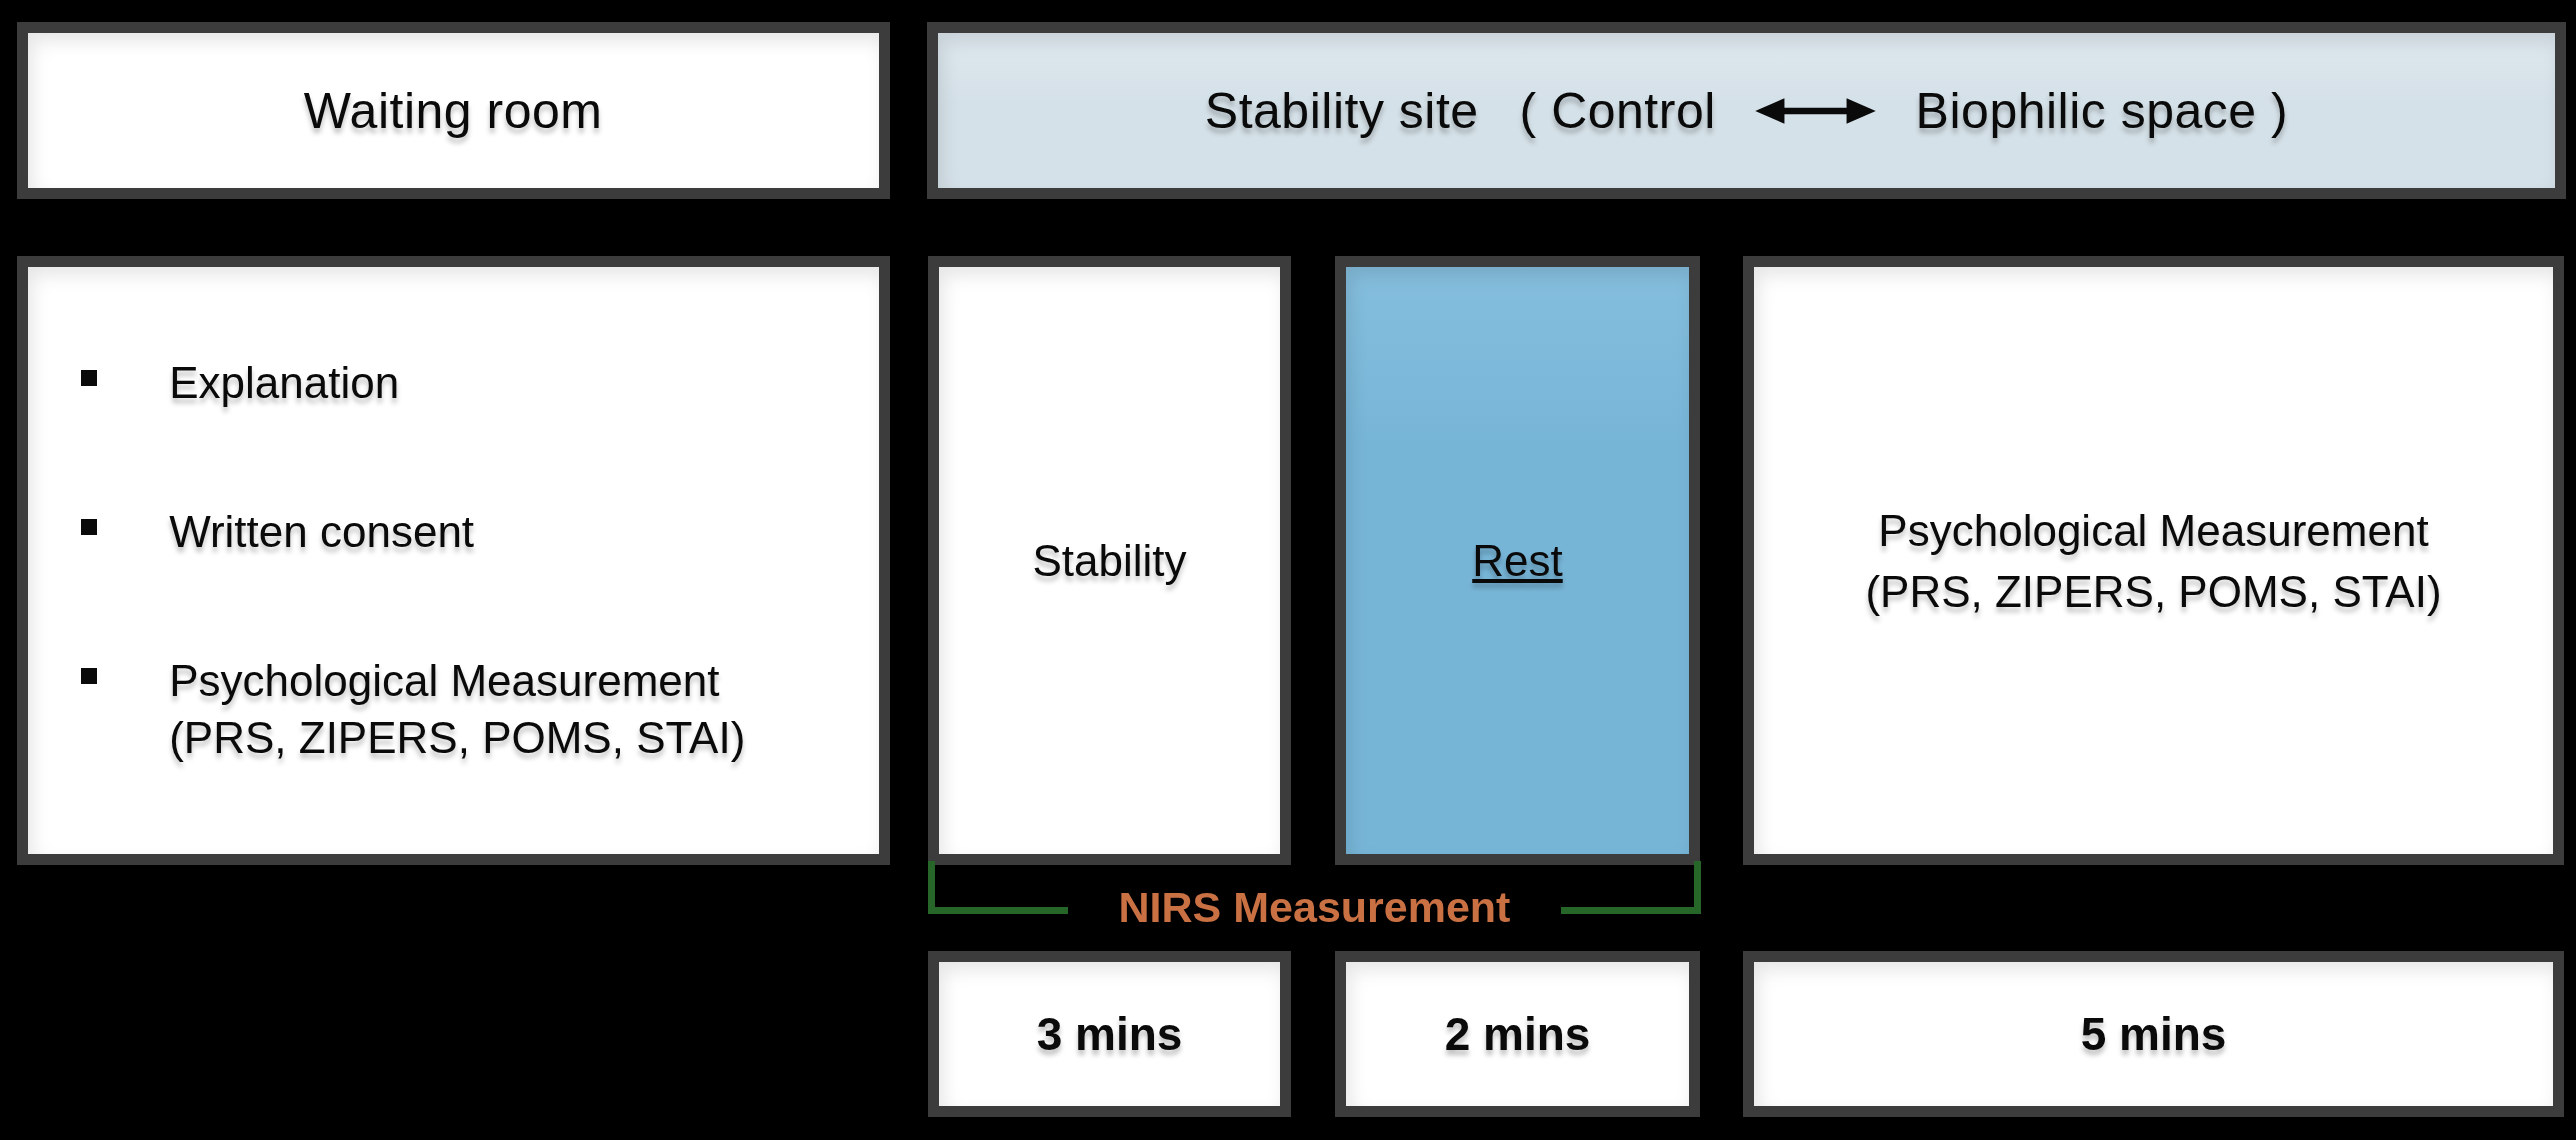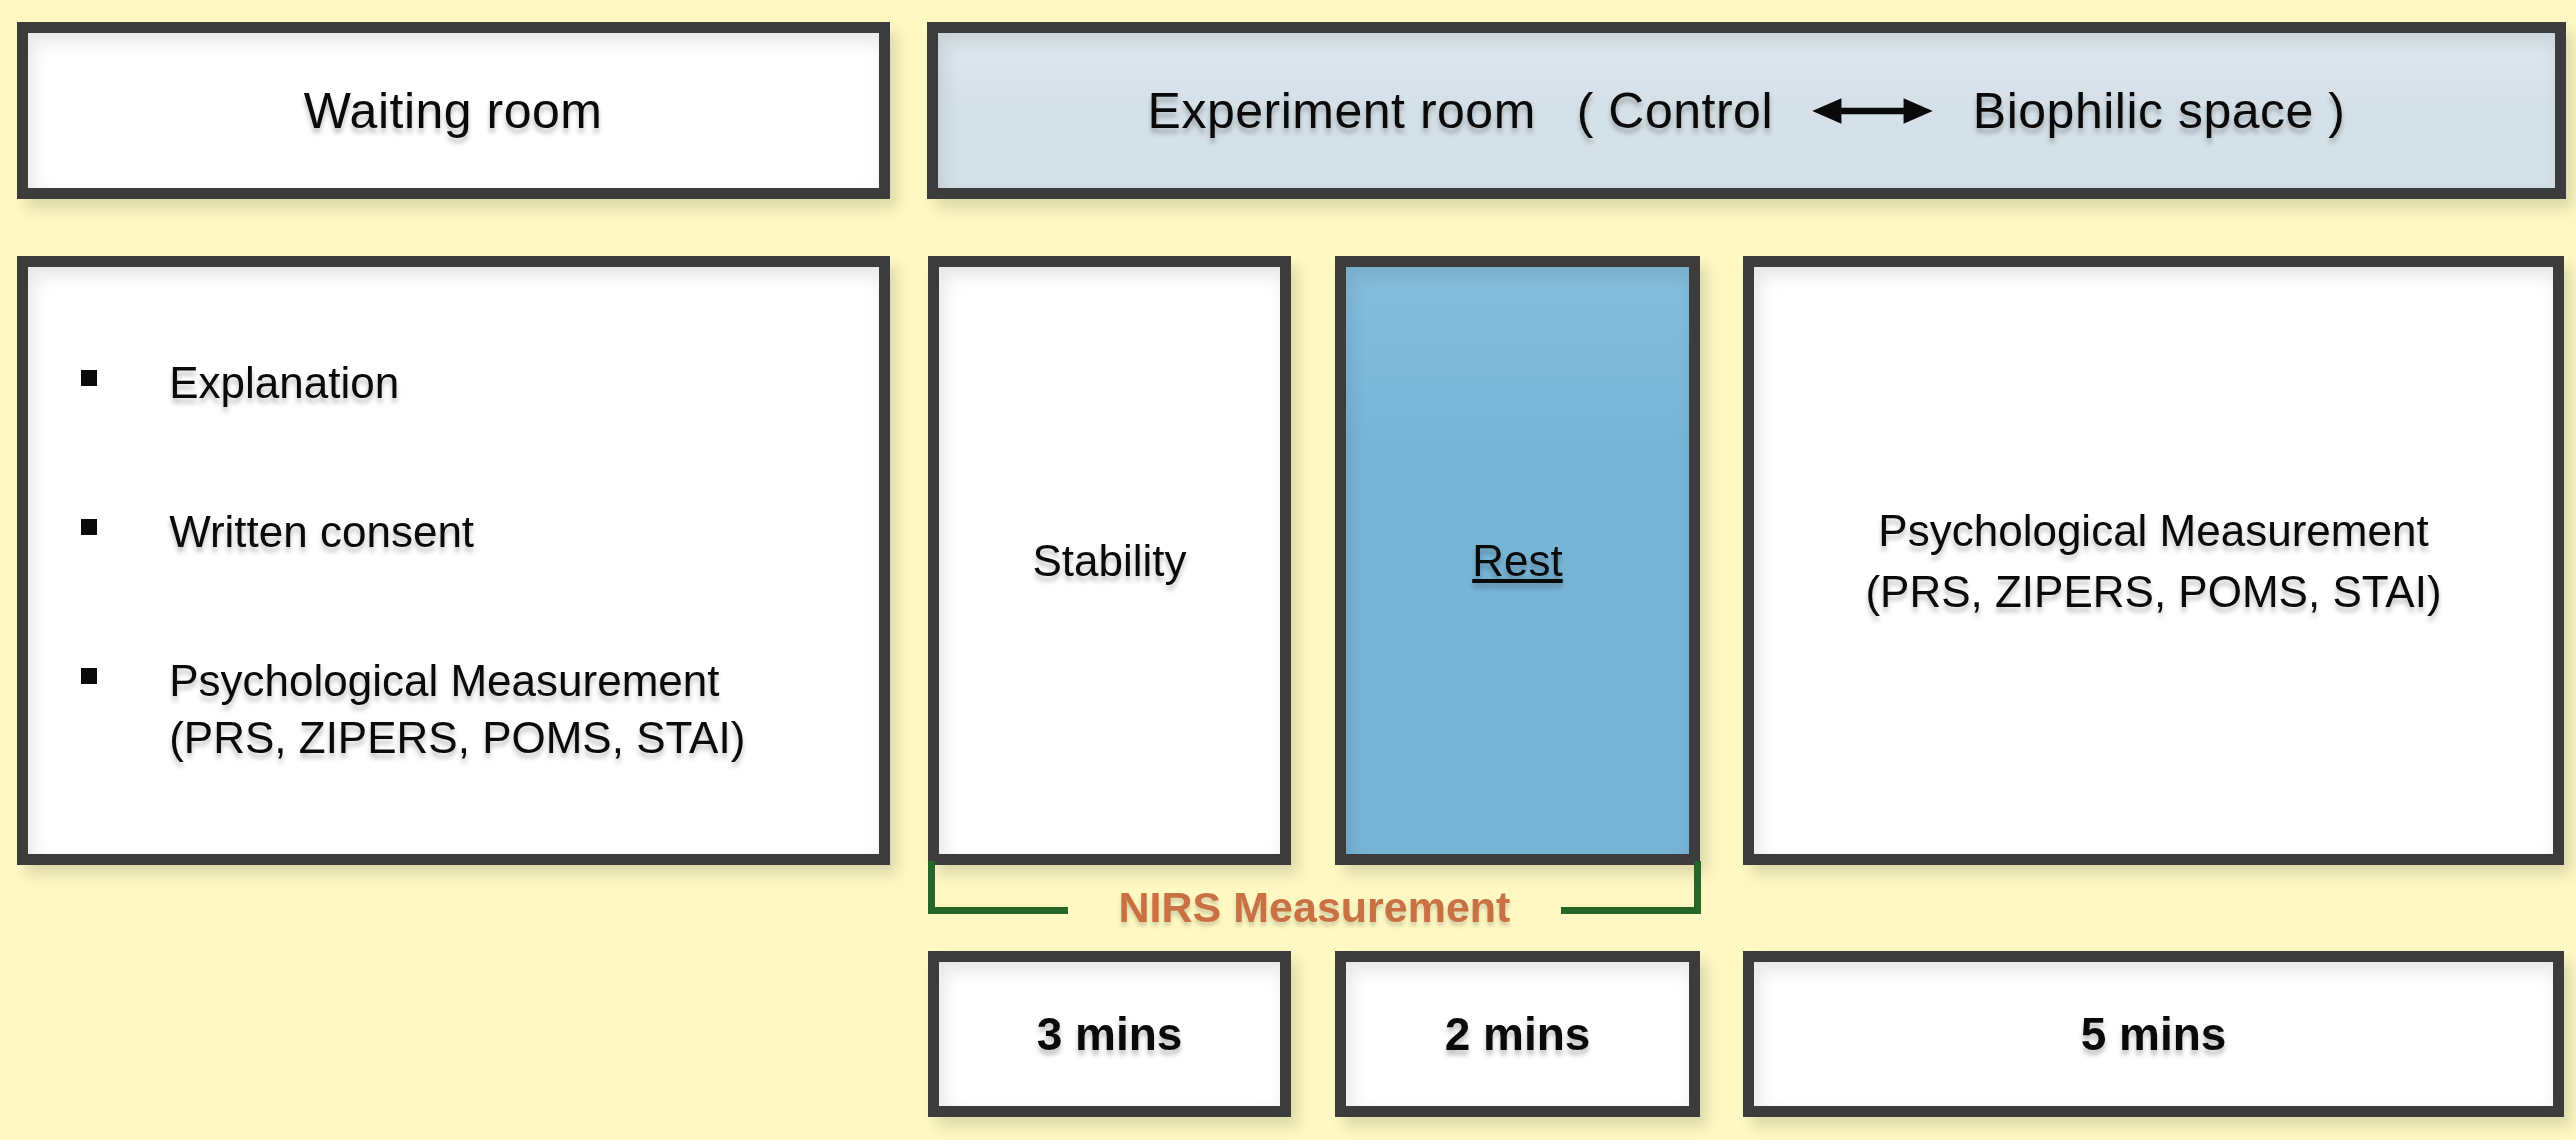--- a/index.html
+++ b/index.html
@@ -6,21 +6,21 @@
     margin: 0;
     padding: 0;
     background: #ffffff;
     font-family: "Liberation Sans", "DejaVu Sans", sans-serif;
     color: #0a0a0a;
   }
   .canvas {
     position: relative;
     width: 2576px;
     height: 1141px;
-    background: #fef9c3;
+    background: #000000;
     overflow: hidden;
   }
   .box {
     position: absolute;
     box-sizing: border-box;
     border: 11px solid var(--border-gray, #3c3c3c);
     background: #ffffff;
     box-shadow: 8.3px 10px 13px rgba(0,0,0,0.13),
                 inset 4.6px 8.3px 18.4px rgba(0,0,0,0.10);
     display: flex;
@@ -113,21 +113,21 @@
 </head>
 <body>
 
 <div class="canvas">
 
   <div class="box waiting-header">
     <span class="hdr-text shadow-text">Waiting room</span>
   </div>
 
   <div class="box site-header">
-    <span class="hdr-text shadow-text site-prefix">Experiment room</span>
+    <span class="hdr-text shadow-text site-prefix">Stability site</span>
     <span class="hdr-text shadow-text">( Control</span>
     <span class="arrow-icon-wrap">
       <svg class="arrow-svg" width="129" height="42" viewBox="0 0 140 46" aria-hidden="true">
         <line x1="18" y1="23" x2="122" y2="23" stroke="#0a0a0a" stroke-width="7"></line>
         <polygon points="36,9 4,23 36,37" fill="#0a0a0a"></polygon>
         <polygon points="104,9 136,23 104,37" fill="#0a0a0a"></polygon>
       </svg>
     </span>
     <span class="hdr-text shadow-text">Biophilic space )</span>
   </div>

